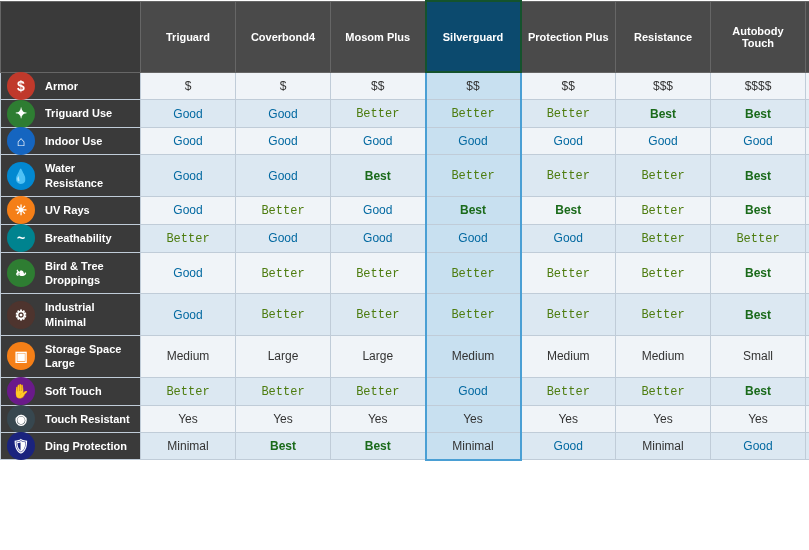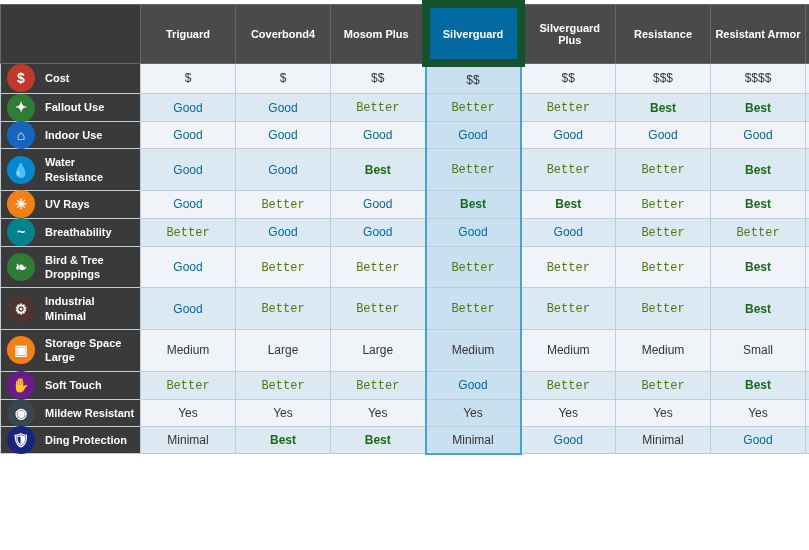--- a/index.html
+++ b/index.html
@@ -23,30 +23,30 @@
     col.col-feature { width: 140px; }
     col.col-data    { width: 95px; }
 
     
     thead tr th {
       background: #4a4a4a;
       color: #fff;
       text-align: center;
       font-size: 11px;
       font-weight: bold;
-      padding: 17px 4px;
+      padding: 23px 4px;
       border: 1px solid #666;
       vertical-align: middle;
     }
     thead tr th.col-feature-header {
       background: #3a3a3a;
     }
     thead tr th.highlighted {
-      background: #0369a1;
-      border: 8px solid #14532d;
+      background: #0c4a6e;
+      border: 2px solid #14532d;
     }
 
     
     tbody tr {
       border-bottom: 1px solid #ccc;
     }
     tbody tr:nth-child(odd) {
       background: #f0f4f8;
     }
     tbody tr:nth-child(even) {
@@ -120,40 +120,40 @@
       <col class="col-data">
       <col class="col-data">
     </colgroup>
     <thead>
       <tr id="header-row">
       <th class="col-feature-header"></th>
           <th>Triguard</th>
           <th>Coverbond4</th>
           <th>Mosom Plus</th>
           <th class="highlighted">Silverguard</th>
-          <th>Silverguard Plus</th>
+          <th>Protection Plus</th>
           <th>Resistance</th>
-          <th>Resistant Armor</th>
+          <th>Autobody Touch</th>
           <th>Satin Stretch</th>
         </tr>
     </thead>
     <tbody id="table-body">
     <tr>
-          <td class="feature-cell"><div class="feature-icon" style="background: rgb(192, 57, 43);">$</div><span>Cost</span></td>
+          <td class="feature-cell"><div class="feature-icon" style="background: rgb(192, 57, 43);">$</div><span>Armor</span></td>
           <td><span class="val-other">$</span></td>
           <td><span class="val-other">$</span></td>
           <td><span class="val-other">$$</span></td>
           <td class="highlighted-col"><span class="val-other">$$</span></td>
           <td><span class="val-other">$$</span></td>
           <td><span class="val-other">$$$</span></td>
           <td><span class="val-other">$$$$</span></td>
           <td></td>
         </tr>
         <tr>
-          <td class="feature-cell"><div class="feature-icon" style="background: rgb(46, 125, 50);">✦</div><span>Fallout Use</span></td>
+          <td class="feature-cell"><div class="feature-icon" style="background: rgb(46, 125, 50);">✦</div><span>Triguard Use</span></td>
           <td><span class="val-good">Good</span></td>
           <td><span class="val-good">Good</span></td>
           <td><span class="val-better">Better</span></td>
           <td class="highlighted-col"><span class="val-better">Better</span></td>
           <td><span class="val-better">Better</span></td>
           <td><span class="val-best">Best</span></td>
           <td><span class="val-best">Best</span></td>
           <td></td>
         </tr>
         <tr>
@@ -238,21 +238,21 @@
           <td><span class="val-better">Better</span></td>
           <td><span class="val-better">Better</span></td>
           <td><span class="val-better">Better</span></td>
           <td class="highlighted-col"><span class="val-good">Good</span></td>
           <td><span class="val-better">Better</span></td>
           <td><span class="val-better">Better</span></td>
           <td><span class="val-best">Best</span></td>
           <td></td>
         </tr>
         <tr>
-          <td class="feature-cell"><div class="feature-icon" style="background: rgb(55, 71, 79);">◉</div><span>Mildew Resistant</span></td>
+          <td class="feature-cell"><div class="feature-icon" style="background: rgb(55, 71, 79);">◉</div><span>Touch Resistant</span></td>
           <td><span class="val-other">Yes</span></td>
           <td><span class="val-other">Yes</span></td>
           <td><span class="val-other">Yes</span></td>
           <td class="highlighted-col"><span class="val-other">Yes</span></td>
           <td><span class="val-other">Yes</span></td>
           <td><span class="val-other">Yes</span></td>
           <td><span class="val-other">Yes</span></td>
           <td></td>
         </tr>
         <tr>

